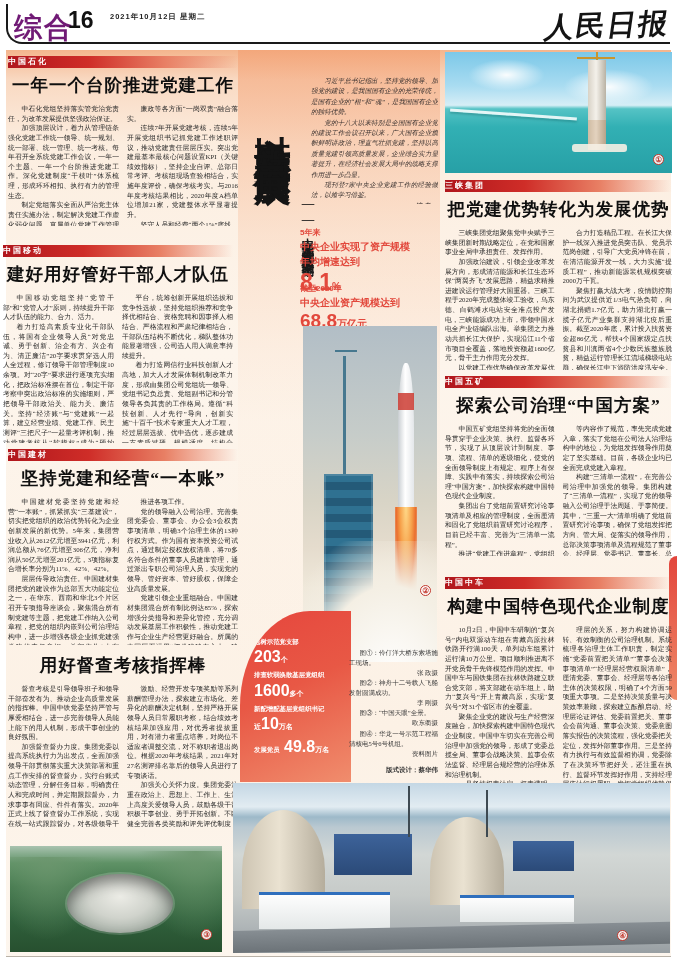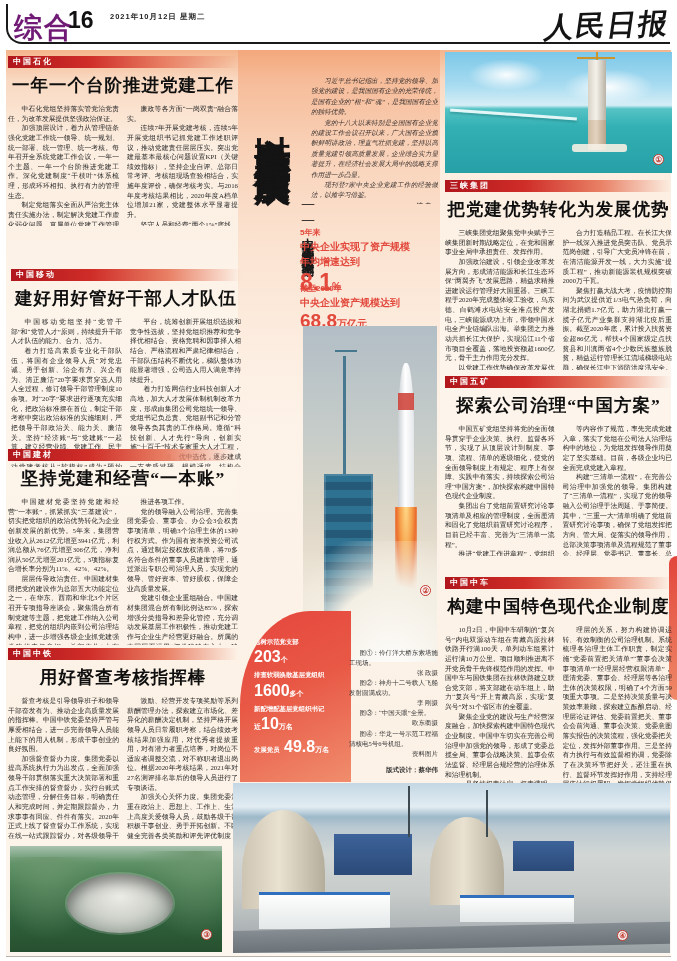--- a/index.html
+++ b/index.html
@@ -23,21 +23,21 @@
   .special-bg { position:absolute; left:6px; top:50px; width:665px; height:907px;
     background:linear-gradient(180deg,#f4b58d 0px,#f9d9c2 30px,#fceee0 95px,#fdf5ec 300px,#fcf1e5 680px,#fdf6ee 100%); }
   .center-wash { position:absolute; left:238px; top:50px; width:202px; height:620px;
     background:linear-gradient(180deg,rgba(243,156,109,.55) 0%,rgba(248,198,166,.35) 30%,rgba(252,232,214,.15) 60%,rgba(252,232,214,0) 100%); }
   .right-red-sliver { position:absolute; right:0; top:556px; width:8px; height:144px;
     border-radius:8px 0 0 8px; background:linear-gradient(180deg,#e2453c,#ef8a68); }
   .bottom-rule { position:absolute; left:6px; top:956px; width:665px; height:1px; background:#b9b2a8; }
 
   
   .article { position:absolute; }
-  .tag-bar { height:12px; line-height:12px; padding-left:5px; color:#fff;
+  .tag-bar { height:12px; line-height:12px; color:#fff;
     font-family:"Liberation Sans",sans-serif; font-weight:bold; font-size:8px; letter-spacing:2px;
     background:linear-gradient(90deg,#b0161c 0%,#cf2d28 35%,#e87f64 68%,rgba(246,205,186,0) 100%); }
   .art-title { margin-top:5px; text-align:center; font-weight:bold; color:#0f0f0f;
     font-size:17.5px; letter-spacing:1px; white-space:nowrap; }
   .art-body { display:flex; gap:8px; margin-top:7px; overflow:hidden; }
   .art-col { flex:1; overflow:hidden; font-size:6.8px; line-height:1.42; color:#282828;
     text-align:justify; }
   .art-col p { text-indent:2em; }
 
   
@@ -155,21 +155,21 @@
           <p>制定党组落实全面从严治党主体责任实施办法，制定解决党建工作虚化弱化问题、直属单位党建工作管理界面有关规定，制定直属单位党委加强基层党支部建设文件，明确各层级职责任务，制定实施党员领导干部“一岗双责”融合落实相关文件，推动党的建设、生产经营、安全环保、党风</p>
         </div>
       <div class="art-col">
           <p>廉政等各方面“一岗双责”融合落实。</p>
           <p>连续7年开展党建考核，连续5年开展党组织书记抓党建工作述职评议，推动党建责任层层压实。突出党建最基本最核心问题设置KPI（关键绩效指标），坚持企业自评、总部日常考评、考核组现场查验相结合，实施年度评价，确保考核考实。与2016年度考核结果相比，2020年度A档单位增加21家，党建整体水平显著提升。</p>
           <p>坚守人员和经费“两个1%”底线，对党群机构调整实行专项审批，坚决防止以改革为名撤并党的工作机构、裁减党务工作人员。目前，146家设置党委的直属单位共设置党务工作机构681个。</p>
         </div>
     </div>
   </div>
 
-  <div class="article" style="left:11px;top:245px;width:230px;margin-top:24px;">
+  <div class="article" style="left:3px;top:245px;width:230px;">
     <div class="tag-bar">中国移动</div>
     <div class="art-title">建好用好管好干部人才队伍</div>
     <div class="art-body" style="height:150px;">
       <div class="art-col">
           <p>中国移动党组坚持“党管干部”和“党管人才”原则，持续提升干部人才队伍的能力、合力、活力。</p>
           <p>着力打造高素质专业化干部队伍，将国有企业领导人员“对党忠诚、勇于创新、治企有方、兴企有为、清正廉洁”20字要求贯穿选人用人全过程，修订领导干部管理制度10余项。对“20字”要求进行逐项充实细化，把政治标准摆在首位，制定干部考察中突出政治标准的实施细则，严把领导干部政治关、能力关、廉洁关。坚持“经济账”与“党建账”一起算，建立经营业绩、党建工作、民主测评“三把尺子”一起量考评机制，推动党建考核从“软指标”成为“硬约束”。充分发挥党组织的领导和把关作用，大力发现培养选拔优秀年轻干部，分层分类建立优秀年轻干部库，为发展潜力大的好苗子提供更多施展才华的机会</p>
         </div>
       <div class="art-col">
           <p>平台，统筹创新开展组织选拔和竞争性选拔，坚持党组织推荐和竞争择优相结合、资格竞聘和因事择人相结合、严格流程和严肃纪律相结合，干部队伍结构不断优化，梯队整体功能显著增强，公司选人用人满意率持续提升。</p>
           <p>着力打造网信行业科技创新人才高地，加大人才发展体制机制改革力度，形成由集团公司党组统一领导、党组书记负总责、党组副书记和分管领导各负其责的工作格局。遵循“科技创新、人才先行”导向，创新实施“十百千”技术专家重大人才工程，经过层层选拔、优中选优，逐步建成一支素质过硬、规模适度、结构合理、作用显著的高层次科技专家人才队伍。同时，通过实施“金刚石”“新动能”“百舸争流”等一系列人才专项计划，逐步调优人才队伍结构，深入推进队伍转型赋能重塑，不断开拓创新创造活力竞相迸发的“人才高地”。</p>
@@ -187,21 +187,20 @@
         </div>
       <div class="art-col">
           <p>推进各项工作。</p>
           <p>党的领导融入公司治理。完善集团党委会、董事会、办公会3会权责事项清单，明确3个治理主体的13种行权方式。作为国有资本投资公司试点，通过制定授权放权清单，将70多名符合条件的董事人员建库管理，通过派出专职公司治理人员，实现党的领导、管好资本、管好股权，保障企业高质量发展。</p>
           <p>党建引领企业重组融合。中国建材集团混合所有制比例达85%，探索增强分类指导和差异化管控，充分调动发展基层工作积极性，推动党建工作与企业生产经营更好融合。所属的中国巨石运用“把党建建在心上、建在行动上、建在实效上”的“三建”党建工作法，近10年净利润年均复合增长率18%，带动集团玻纤产量快速增长到300万吨。</p>
         </div>
     </div>
   </div>
 
   <div class="article" style="left:8px;top:648px;width:230px;">
-    <div class="tag-bar">中国中铁</div>
     <div class="art-title">用好督查考核指挥棒</div>
     <div class="art-body" style="height:144px;">
       <div class="art-col">
           <p>督查考核是引导领导班子和领导干部奋发有为、推动企业高质量发展的指挥棒。中国中铁党委坚持严管与厚爱相结合，进一步完善领导人员能上能下的用人机制，形成干事创业的良好氛围。</p>
           <p>加强督查督办力度。集团党委以提高系统执行力为出发点，全面加强领导干部贯彻落实重大决策部署和重点工作安排的督查督办，实行台账式动态管理，分解任务目标，明确责任人和完成时间，并定期跟踪督办，力求事事有回应、件件有落实。2020年正式上线了督查督办工作系统，实现在线一站式跟踪督办，对各级领导干部履职尽责的督促检查更加高效、及时、便捷。</p>
         </div>
       <div class="art-col">
           <p>激励、经营开发专项奖励等系列薪酬管理办法，探索建立市场化、差异化的薪酬决定机制，坚持严格开展领导人员日常履职考察，结合绩效考核结果加强应用，对优秀者提拔重用，对有潜力者重点培养，对岗位不适应者调整交流，对不称职者退出岗位。根据2020年考核结果，2021年对27名测评排名靠后的领导人员进行了专项谈话。</p>
           <p>加强关心关怀力度。集团党委注重在政治上、思想上、工作上、生活上高度关爱领导人员，鼓励各级干部积极干事创业、勇于开拓创新。不断健全完善各类奖励和评先评优制度，对业绩突出、表现优秀的干部，积极开展表彰奖励，选树典型和推广经验，充分发挥正向激励作用。坚持“三个区分开来”，对一些敢于担当、工作要求严格而得罪人、导致测评票不理想的领导人员，为他们撑腰鼓劲。</p>
         </div>

